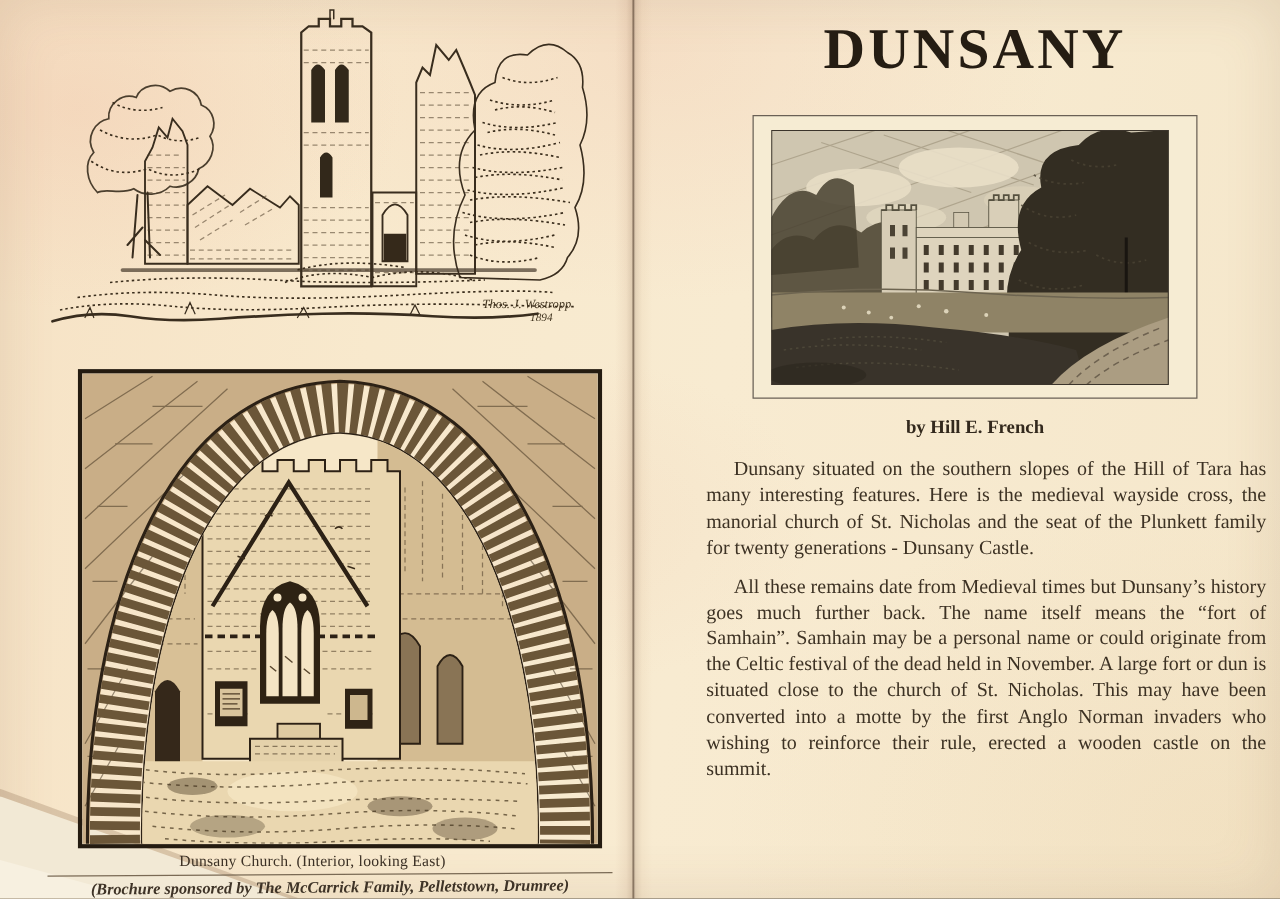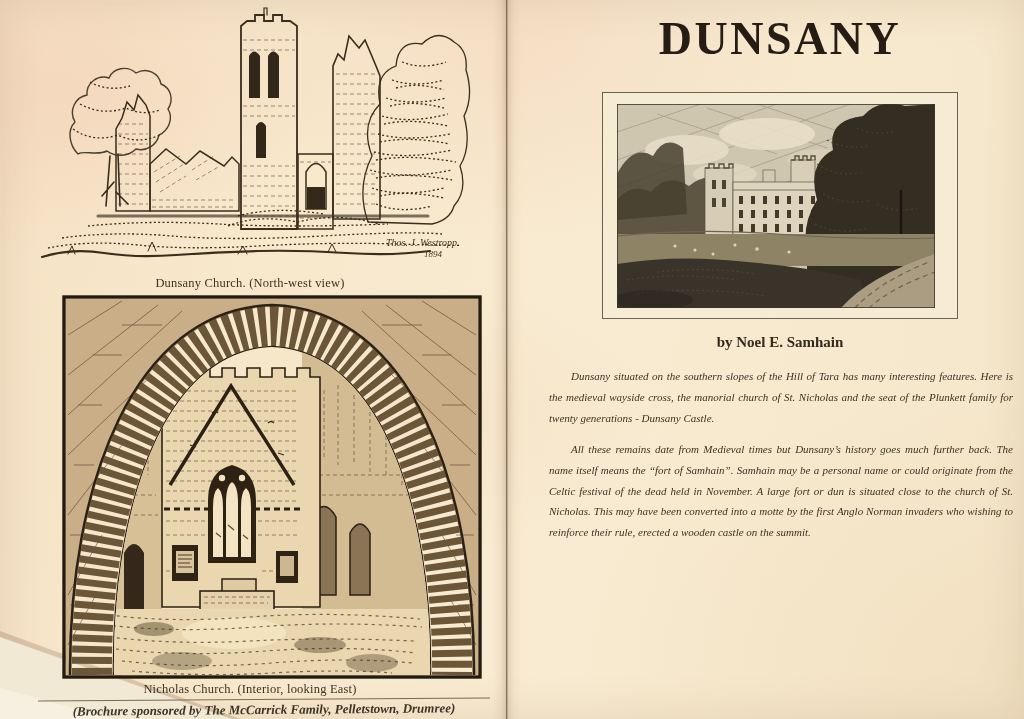--- a/index.html
+++ b/index.html
@@ -35,21 +35,21 @@
   .drawing2{left:62px;top:295px;z-index:3;}
   
   .title{left:549px;top:12px;width:462px;text-align:center;font-weight:bold;font-size:46px;
     letter-spacing:2.5px;color:#251d13;z-index:5;}
   .photo-frame{left:602px;top:92px;width:354px;height:225px;border:1px solid #6a6055;
     background:#f6ecd3;z-index:5;}
   .photo-frame svg{position:absolute;left:14px;top:11px;}
   .byline{left:549px;top:334px;width:462px;text-align:center;font-weight:bold;font-size:15px;
     color:#33291d;z-index:5;}
   .bodytext{left:549px;top:366px;width:464px;z-index:5;color:#3d3224;}
-  .bodytext p{margin:0 0 10px 0;font-size:11px;line-height:20.9px;text-align:justify;text-indent:22px;font-style:italic;}
+  .bodytext p{margin:0 0 10px 16px;font-size:16px;line-height:20.9px;text-align:justify;text-indent:22px;}
   
   .ink{stroke:#392d1e;fill:none;stroke-linecap:round;}
   .scrib{stroke:#3a2d1c;fill:none;stroke-width:1.3;stroke-dasharray:2 2.4;}
   .hatch{stroke:#4a3a26;fill:none;stroke-width:1;stroke-dasharray:4 3;opacity:.55;}
   .sig{font-family:"Liberation Serif",serif;font-style:italic;fill:#41341f;}
 </style>
 </head>
 <body>
 
 <div class="scan">
@@ -94,21 +94,20 @@
     <path class="ink" stroke-width="1.3" fill="#e7d2a9" d="M340 218 Q328 184 344 152 Q332 120 352 100 Q346 70 368 62 Q370 36 394 40 Q410 24 426 38 Q440 46 438 66 Q446 92 436 112 Q444 142 432 162 Q440 186 426 202 Q422 216 404 220 Z"></path>
     <path class="scrib" d="M348 200 q24 10 56 2 M344 184 q30 10 72 0 M342 166 q34 10 82 0 M346 148 q32 8 78 -2 M350 130 q30 8 72 0 M354 112 q28 8 66 -2 M358 94 q26 8 60 0 M364 76 q24 8 52 0 M374 58 q20 8 44 0"></path>
     <path class="scrib" d="M352 192 q28 -6 64 2 M348 174 q32 -6 76 2 M348 156 q34 -6 80 2 M352 138 q30 -6 70 2 M356 120 q28 -6 64 2 M362 102 q24 -6 54 2 M368 84 q22 -6 48 2"></path>
 
     <path class="scrib" d="M200 222 q30 -12 70 -4 q40 -10 80 2 M210 212 q36 -10 86 -2"></path>
 
     <text class="sig" x="358" y="242" font-size="10">Thos. J. Westropp</text>
     <text class="sig" x="396" y="253" font-size="9">1894</text>
   </svg>
 
-  <div class="abs caption" style="left:30px;top:276px;">Dunsany Church. (North-west view)</div>
 
   <svg class="abs drawing2" width="420" height="384" viewBox="0 0 420 384">
     <defs>
       <clipPath id="archclip">
         <path d="M52 380 C50 218 100 56 210 52 C320 56 370 218 368 380 Z"></path>
       </clipPath>
     </defs>
 
     <path fill-rule="evenodd" fill="#c9ae87" d="M4 4 H416 V380 H4 Z M10 380 C8 195 72 16 210 12 C348 16 412 195 410 380 Z"></path>
     <g stroke="#3a2c1a" stroke-width="1" opacity=".5">
@@ -171,21 +170,21 @@
       <ellipse cx="92" cy="334" rx="20" ry="7" fill="#3c2d1a" opacity=".4"></ellipse>
       <ellipse cx="258" cy="350" rx="26" ry="8" fill="#3c2d1a" opacity=".38"></ellipse>
       <ellipse cx="120" cy="366" rx="30" ry="9" fill="#3c2d1a" opacity=".3"></ellipse>
       <ellipse cx="310" cy="368" rx="26" ry="9" fill="#3c2d1a" opacity=".34"></ellipse>
       <path d="M150 118 q3 -3 6 0 M206 128 q3 -3 6 0 M128 150 l6 2 M216 158 l6 2" stroke="#3a2c1a" stroke-width="1.2" fill="none"></path>
     </g>
 
     <rect x="2" y="2" width="416" height="380" fill="none" stroke="#241b10" stroke-width="3.4"></rect>
   </svg>
 
-  <div class="abs caption" style="left:30px;top:682px;">Nicholas Church. (Interior, looking East)</div>
+  <div class="abs caption" style="left:30px;top:682px;">Dunsany Church. (Interior, looking East)</div>
   <div class="abs rule" style="left:38px;top:699px;width:452px;"></div>
   <div class="abs sponsor" style="left:36px;top:702px;">(Brochure sponsored by The McCarrick Family, Pelletstown, Drumree)</div>
 
   <div class="abs fold">
       <i></i>
     </div>
 
   <div class="abs title">DUNSANY</div>
 
   <div class="abs photo-frame">
@@ -263,20 +262,20 @@
       <path d="M224 204 Q252 172 318 150 L318 204 Z" fill="#ab9d82"></path>
       <path d="M238 204 Q262 178 312 158 M252 204 Q274 184 318 168" fill="none" stroke="#6e6250" stroke-width="1.2" stroke-dasharray="5 4"></path>
       <g stroke="#55503f" stroke-width="1.2" stroke-dasharray="2 3" fill="none" opacity=".7">
         <path d="M10 176 q50 -8 110 0 M20 190 q60 -8 130 2 M40 168 q46 -6 100 2"></path>
       </g>
       <ellipse cx="36" cy="196" rx="40" ry="10" fill="#2b261e" opacity=".6"></ellipse>
       <rect x="0" y="0" width="318" height="204" fill="none" stroke="#3b342b" stroke-width="1.6"></rect>
     </svg>
   </div>
 
-  <div class="abs byline">by Noel E. Samhain</div>
+  <div class="abs byline">by Hill E. French</div>
 
   <div class="abs bodytext">
     <p>Dunsany situated on the southern slopes of the Hill of Tara has many interesting features. Here is the medieval wayside cross, the manorial church of St. Nicholas and the seat of the Plunkett family for twenty generations - Dunsany Castle.</p>
     <p>All these remains date from Medieval times but Dunsany’s history goes much further back. The name itself means the “fort of Samhain”. Samhain may be a personal name or could originate from the Celtic festival of the dead held in November. A large fort or dun is situated close to the church of St. Nicholas. This may have been converted into a motte by the first Anglo Norman invaders who wishing to reinforce their rule, erected a wooden castle on the summit.</p>
   </div>
 
 </div>
 
 </body></html>

